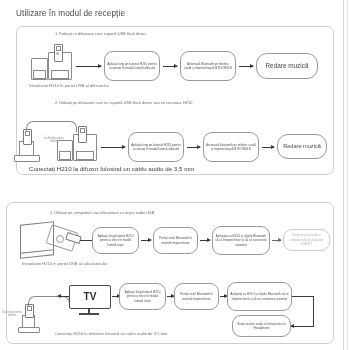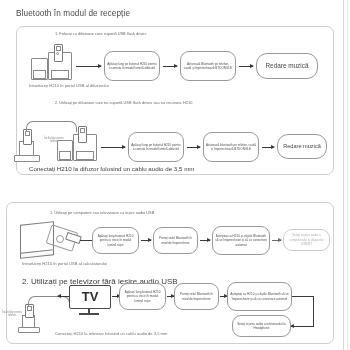--- a/index.html
+++ b/index.html
@@ -77,21 +77,21 @@
     background:#fff;
   }
   .fbox.faint{border-color:#cccccc;color:#b0b0b0;}
   .fbox.result{
     font-size:6.4px;
     color:#4a4a4a;
     border-color:#9a9a9a;
     border-radius:11px;
   }
   .fbox.tv{
-    font-size:13px;
+    font-size:10px;
     font-weight:bold;
     color:#2e2e2e;
     border:1.4px solid #4a4a4a;
     border-radius:2px;
   }
 
   
   .arrow{position:absolute;height:1px;background:#3a3a3a;}
   .arrow::after{
     content:"";position:absolute;right:-1px;top:-2px;
@@ -130,21 +130,21 @@
   }
 </style>
 </head>
 <body>
 
 <div class="page">
 
   <div class="edge1"></div>
   <div class="edge2"></div>
 
-  <div class="section-title" style="left:16px;top:9px;">Bluetooth în modul de recepție</div>
+  <div class="section-title" style="left:16px;top:9px;">Utilizare în modul de recepție</div>
 
   <div class="panel" style="left:16px;top:26px;width:318px;height:149px;"></div>
 
   <div class="step-label" style="left:55px;top:31px;">1. Folosiți cu difuzoare care suportă USB flash drives</div>
 
   <div class="dev outline fill-w" style="left:31px;top:58px;width:17px;height:22px;border-radius:1px;"></div>
   <div class="dev outline" style="left:33px;top:70px;width:13px;height:9px;"></div>
   <div class="dev outline fill-w" style="left:48px;top:52px;width:24px;height:28px;border-radius:1px;"></div>
   <div class="dev outline" style="left:51px;top:70px;width:18px;height:9px;"></div>
   <div class="dongle" style="left:54px;top:44px;width:7px;height:16px;">
@@ -220,21 +220,20 @@
   <div class="arrow" style="left:200px;top:240px;width:10px;"></div>
 
   <div class="fbox" style="left:212px;top:226px;width:58px;height:29px;">Așteptați ca H210 și căștile Bluetooth să se împerecheze și să se conecteze automat</div>
 
   <div class="arrow thin" style="left:272px;top:240px;width:9px;"></div>
 
   <div class="fbox faint" style="left:283px;top:229px;width:47px;height:22px;">Setați ieșirea audio a computerului la dispozitiv USB/BT</div>
 
   <div class="caption" style="left:22px;top:261px;">Introduceți H210 în portul USB al calculatorului</div>
 
-  <div class="step-label big" style="left:22px;top:277px;">2. Utilizați pe televizor fără ieșire audio USB</div>
 
   <div class="dev outline fill-w" style="left:18px;top:327px;width:22px;height:6px;border-radius:1px;"></div>
   <div class="dev outline fill-w" style="left:22px;top:315px;width:13px;height:13px;"></div>
   <div class="dongle" style="left:25px;top:304px;width:7px;height:12px;">
     <div class="cap"></div>
   </div>
   <div class="minilabel" style="left:2px;top:311px;width:20px;">Încărcător pentru telefon</div>
   <div class="cable" style="left:28px;top:296px;width:40px;height:9px;border-radius:7px 7px 0 0;"></div>
   <div class="arrow left" style="left:58px;top:296px;width:12px;"></div>
 

